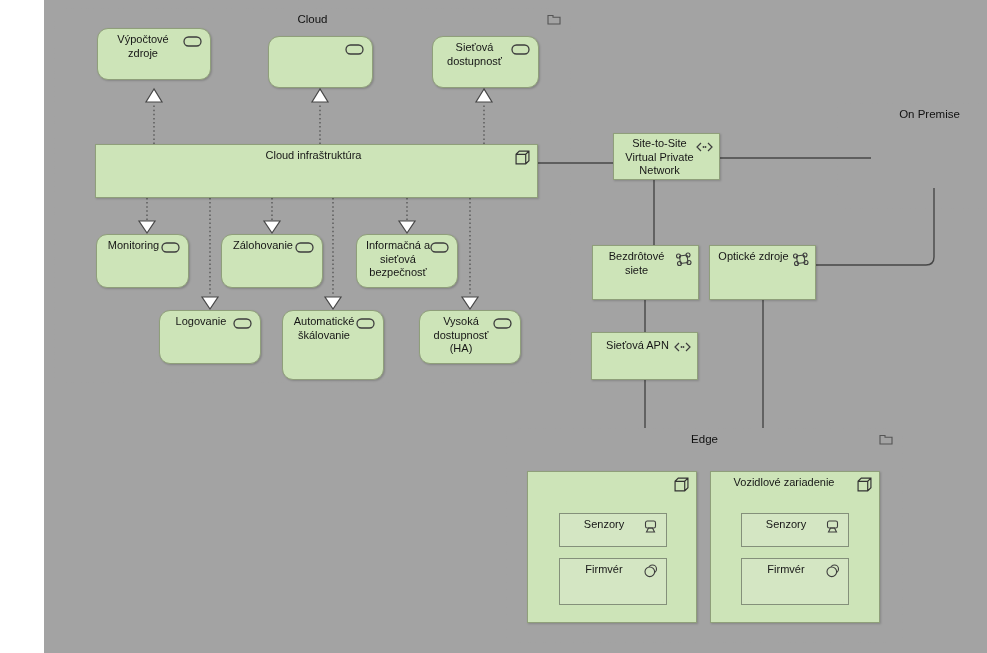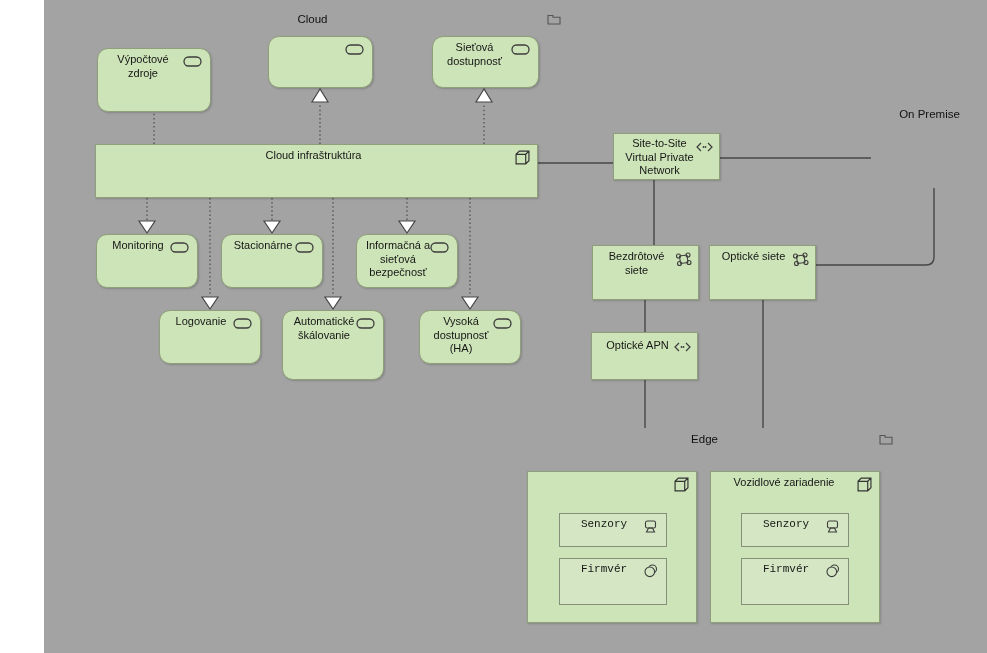--- a/index.html
+++ b/index.html
@@ -5,21 +5,21 @@
   html,body{margin:0;padding:0;background:#fff;}
   #canvas{position:relative;width:987px;height:653px;background:#a3a3a3;overflow:hidden;
           font-family:"Liberation Sans",sans-serif;font-size:11px;color:#161616;margin-left:44px;}
   .group{position:absolute;border:1px dashed #a3a3a3;box-sizing:border-box;background:transparent;}
   .group-title{position:absolute;top:4px;left:0;width:100%;text-align:center;font-size:11.5px;color:#111;}
   .folder{position:absolute;top:5px;right:9px;}
   .wires{position:absolute;left:0;top:0;z-index:2;}
   .el{position:absolute;box-sizing:border-box;background:#cde4b8;border:1.2px solid #8f9f7a;
       text-align:center;z-index:3;box-shadow:1px 1px 2px rgba(0,0,0,0.18);}
   .rounded{border-radius:11px;}
-  .inner{background:#d4e6c3;border:1px solid #84907a;box-shadow:none;font-family:Liberation Mono, monospace;}
+  .inner{background:#d4e6c3;border:1px solid #84907a;box-shadow:none;}
   .lbl{display:block;padding-top:4px;white-space:pre-line;line-height:13.5px;}
   .pr30 .lbl{padding-right:30px;padding-left:8px;}
   .pr24 .lbl{padding-right:24px;padding-left:6px;}
   .pr18 .lbl{padding-right:20px;padding-left:6px;}
   .pr10 .lbl{padding-right:10px;padding-left:4px;}
   .icon{position:absolute;pointer-events:none;}
   .ic-svc{top:7px;right:8px;}
   .ic-node{top:5px;right:7px;}
   .ic-path{top:8px;right:6px;}
   .ic-net{top:6px;right:6px;}
@@ -86,21 +86,21 @@
       <polygon points="440,89 432,102 448,102"></polygon>
       <polygon points="103,233 95,221 111,221"></polygon>
       <polygon points="228,233 220,221 236,221"></polygon>
       <polygon points="363,233 355,221 371,221"></polygon>
       <polygon points="166,309 158,297 174,297"></polygon>
       <polygon points="289,309 281,297 297,297"></polygon>
       <polygon points="426,309 418,297 434,297"></polygon>
     </g>
   </svg>
 
-  <div class="el rounded pr30" style="left:53px;top:48px;width:114px;height:64px">
+  <div class="el rounded pr30" style="left:53px;top:28px;width:114px;height:52px">
     <span class="lbl">Výpočtové
 zdroje</span>
     <span class="icon ic-svc">
       <svg width="19" height="11" viewBox="0 0 19 11">
           <rect x="1" y="1" width="17" height="9" rx="4.5" fill="none" stroke="#3d3d3d" stroke-width="1.3"></rect>
         </svg>
       </span>
   </div>
   <div class="el rounded pr30" style="left:224px;top:36px;width:105px;height:52px">
     <span class="icon ic-svc">
@@ -121,30 +121,30 @@
 
   <div class="el pr10" style="left:51px;top:144px;width:443px;height:54px">
     <span class="lbl">Cloud infraštruktúra</span>
     <span class="icon ic-node">
       <svg width="15" height="15" viewBox="0 0 14 14">
           <path d="M1 4 L4 1 H13 V10 L10 13 H1 Z M1 4 H10 M10 4 V13 M10 4 L13 1" fill="none" stroke="#333" stroke-width="1.1"></path>
         </svg>
       </span>
   </div>
 
-  <div class="el rounded pr24" style="left:52px;top:234px;width:102px;height:54px">
+  <div class="el rounded pr24" style="left:52px;top:234px;width:93px;height:54px">
     <span class="lbl">Monitoring</span>
     <span class="icon ic-svc">
       <svg width="19" height="11" viewBox="0 0 19 11">
           <rect x="1" y="1" width="17" height="9" rx="4.5" fill="none" stroke="#3d3d3d" stroke-width="1.3"></rect>
         </svg>
       </span>
   </div>
   <div class="el rounded pr24" style="left:177px;top:234px;width:102px;height:54px">
-    <span class="lbl">Stacionárne</span>
+    <span class="lbl">Zálohovanie</span>
     <span class="icon ic-svc">
       <svg width="19" height="11" viewBox="0 0 19 11">
           <rect x="1" y="1" width="17" height="9" rx="4.5" fill="none" stroke="#3d3d3d" stroke-width="1.3"></rect>
         </svg>
       </span>
   </div>
   <div class="el rounded pr24" style="left:312px;top:234px;width:102px;height:54px">
     <span class="lbl">Informačná a
 sieťová
 bezpečnosť</span>
@@ -209,39 +209,39 @@
             <line x1="12" y1="3" x2="13" y2="10.5"></line>
             <circle cx="3.5" cy="4" r="2"></circle>
             <circle cx="13" cy="3" r="2"></circle>
             <circle cx="4.5" cy="11.5" r="2"></circle>
             <circle cx="14" cy="10.5" r="2"></circle>
           </g>
         </svg>
       </span>
   </div>
   <div class="el pr24" style="left:665px;top:245px;width:107px;height:55px">
-    <span class="lbl">Optické siete</span>
+    <span class="lbl">Optické zdroje</span>
     <span class="icon ic-net">
       <svg width="17" height="15" viewBox="0 0 17 15">
           <g fill="none" stroke="#3d3d3d" stroke-width="1.1">
             <line x1="4.5" y1="4" x2="12" y2="3"></line>
             <line x1="5.5" y1="11.5" x2="13" y2="10.5"></line>
             <line x1="4.5" y1="4" x2="5.5" y2="11.5"></line>
             <line x1="12" y1="3" x2="13" y2="10.5"></line>
             <circle cx="3.5" cy="4" r="2"></circle>
             <circle cx="13" cy="3" r="2"></circle>
             <circle cx="4.5" cy="11.5" r="2"></circle>
             <circle cx="14" cy="10.5" r="2"></circle>
           </g>
         </svg>
       </span>
   </div>
 
   <div class="el pr18" style="left:547px;top:332px;width:107px;height:48px">
-    <span class="lbl" style="padding-top:6px">Optické APN</span>
+    <span class="lbl" style="padding-top:6px">Sieťová APN</span>
     <span class="icon ic-path" style="top:9px">
       <svg width="17" height="10" viewBox="0 0 17 10">
           <path d="M5 1 L1 5 L5 9 M12 1 L16 5 L12 9" fill="none" stroke="#3d3d3d" stroke-width="1.2"></path>
           <circle cx="7.5" cy="5" r="0.9" fill="#3d3d3d"></circle>
           <circle cx="9.5" cy="5" r="0.9" fill="#3d3d3d"></circle>
         </svg>
       </span>
   </div>
 
   <div class="el" style="left:483px;top:471px;width:170px;height:152px">

